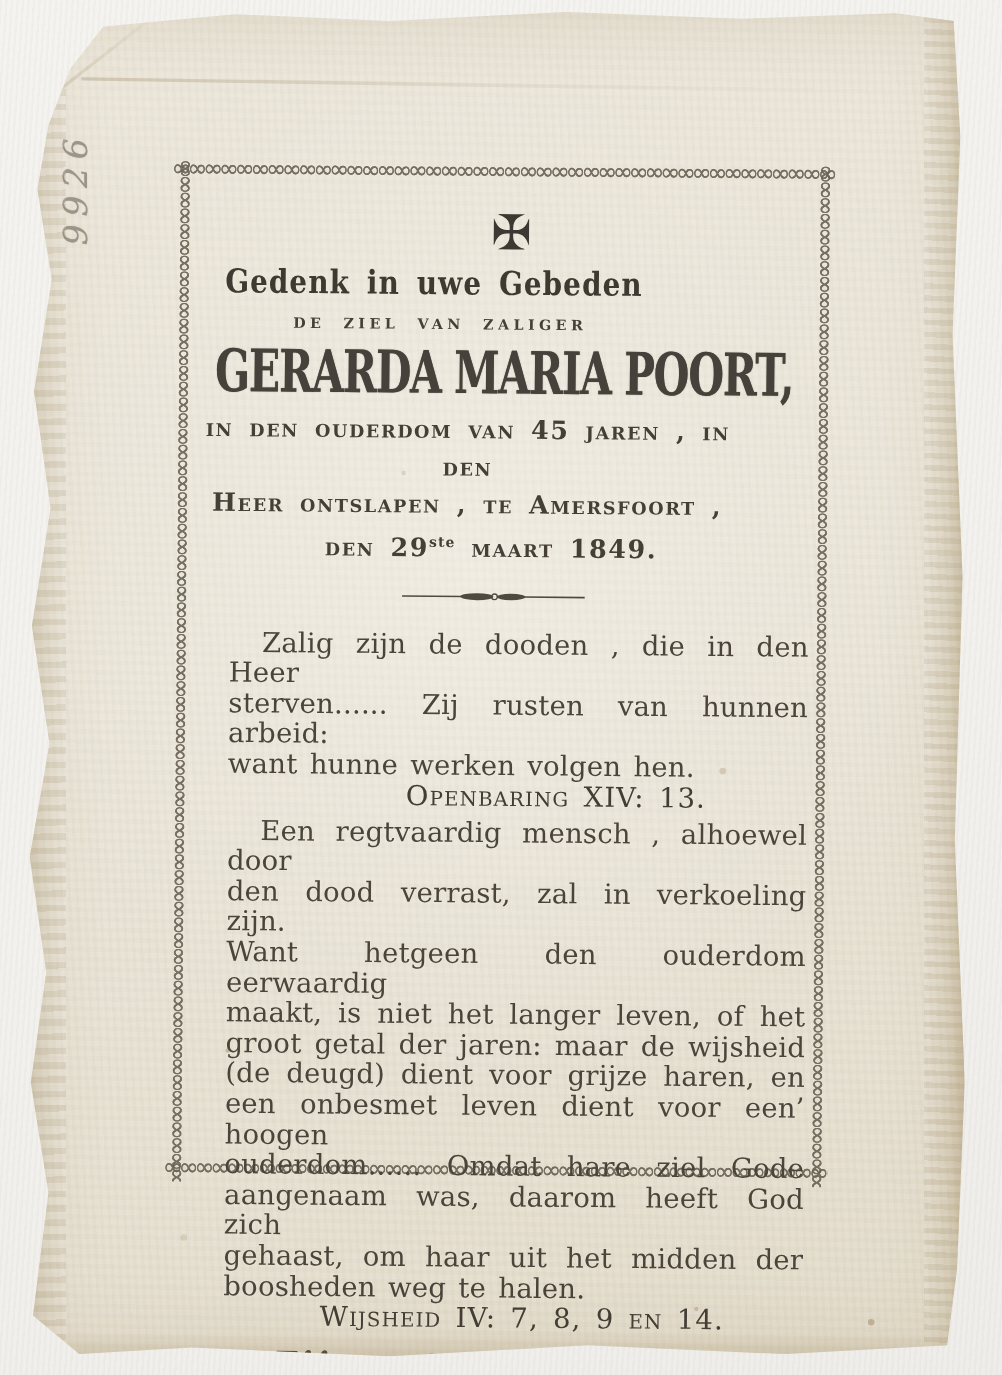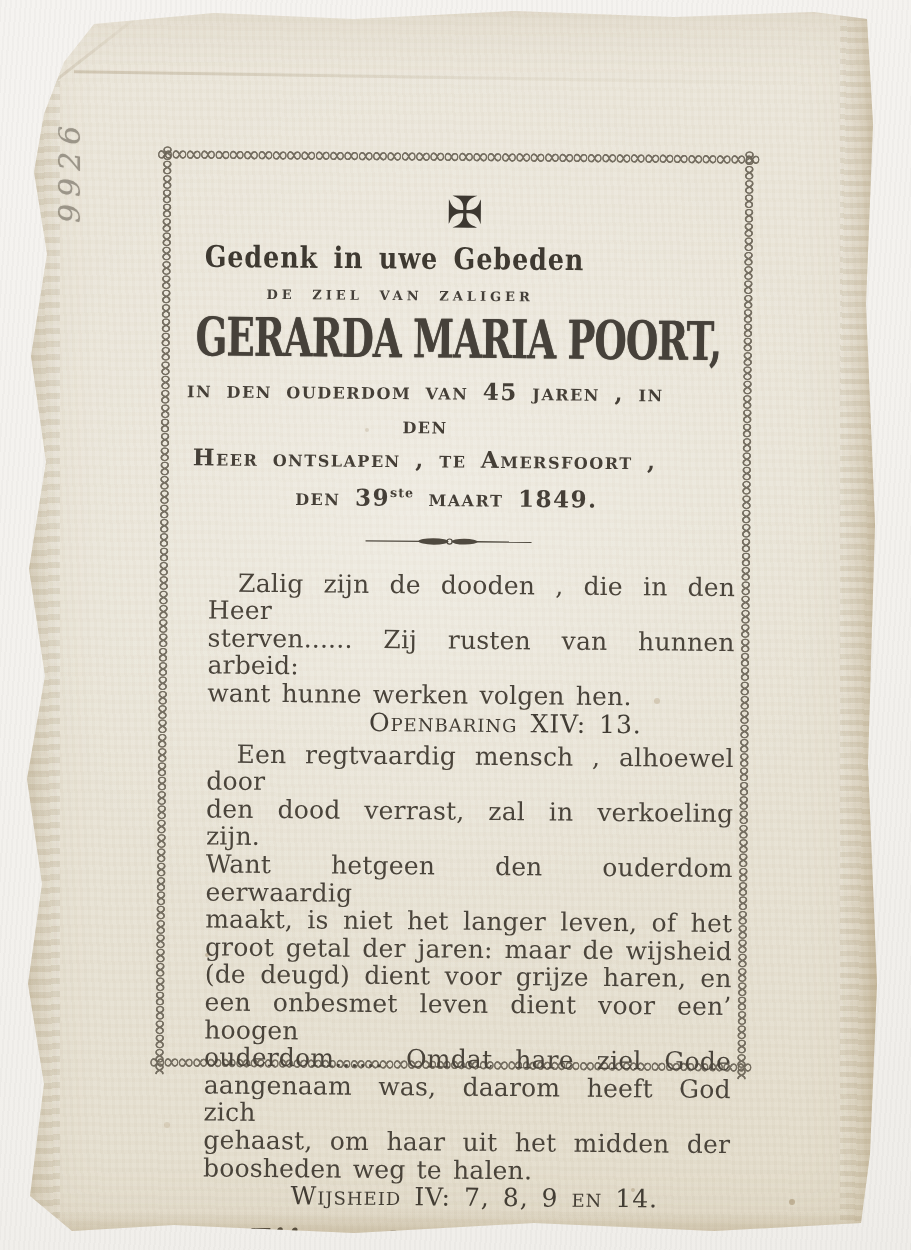--- a/index.html
+++ b/index.html
@@ -126,21 +126,21 @@
       <div class="content">
         <div class="cross">✠</div>
 
         <h1 class="intro">Gedenk in uwe Gebeden</h1>
         <div class="dedication">de ziel van zaliger</div>
         <h2 class="name">GERARDA MARIA POORT,</h2>
 
         <div class="obit">
           <div class="obit-line">in den ouderdom van 45 jaren , in den</div>
           <div class="obit-line">Heer ontslapen , te Amersfoort ,</div>
-          <div class="obit-line l3"><span>den 39</span><sup>ste</sup><span> maart 1849.</span></div>
+          <div class="obit-line l3"><span>den 29</span><sup>ste</sup><span> maart 1849.</span></div>
         </div>
 
         <div class="divider">
           <svg width="170" height="14" viewBox="0 0 170 14">
             <line x1="2" y1="7" x2="58" y2="7" stroke="#4f493f" stroke-width="1.4"></line>
             <ellipse cx="70" cy="7" rx="15" ry="3.2" fill="#4f493f"></ellipse>
             <circle cx="86" cy="7" r="2.6" fill="none" stroke="#4f493f" stroke-width="1.2"></circle>
             <ellipse cx="101" cy="7" rx="13" ry="2.9" fill="#4f493f"></ellipse>
             <line x1="112" y1="7" x2="168" y2="7" stroke="#4f493f" stroke-width="1.4"></line>
           </svg>

